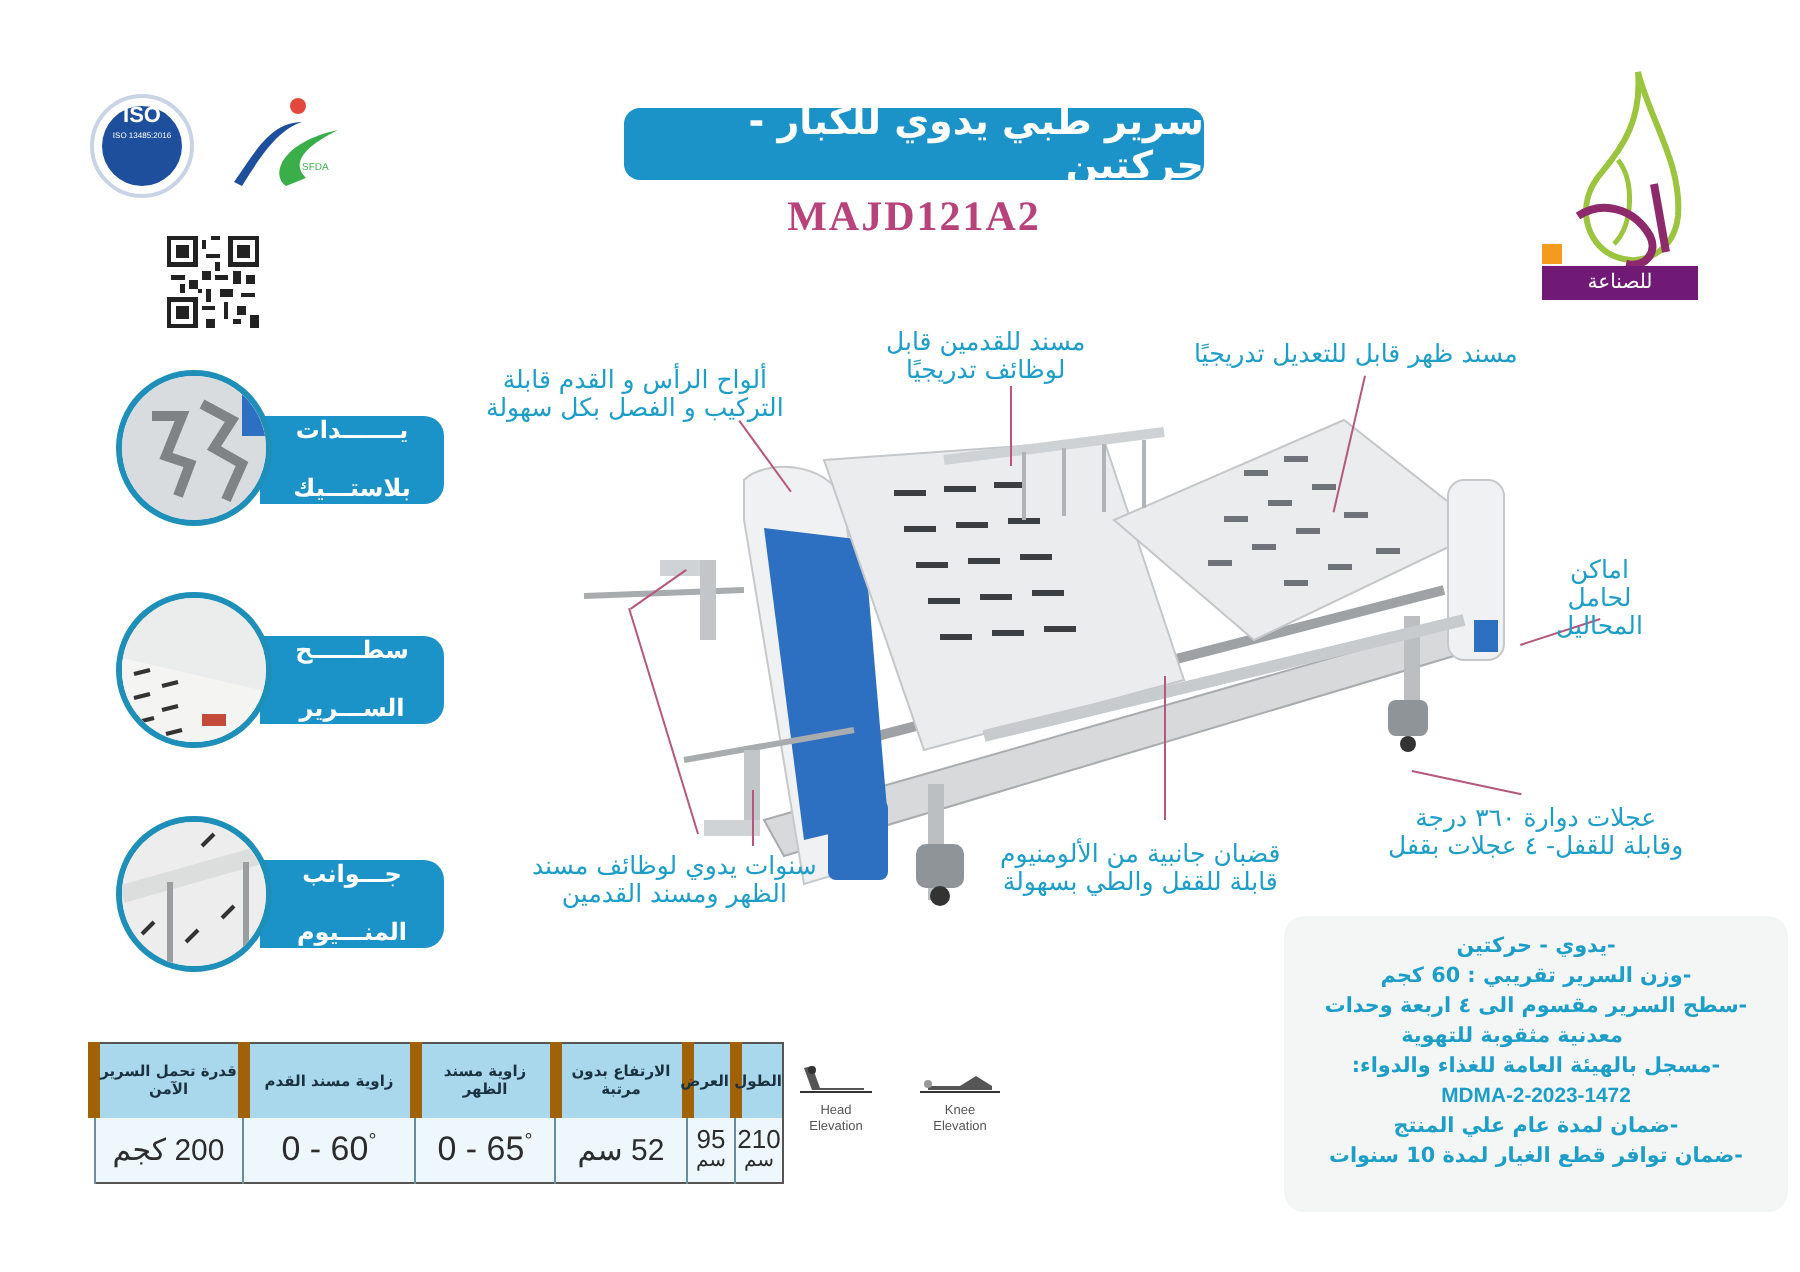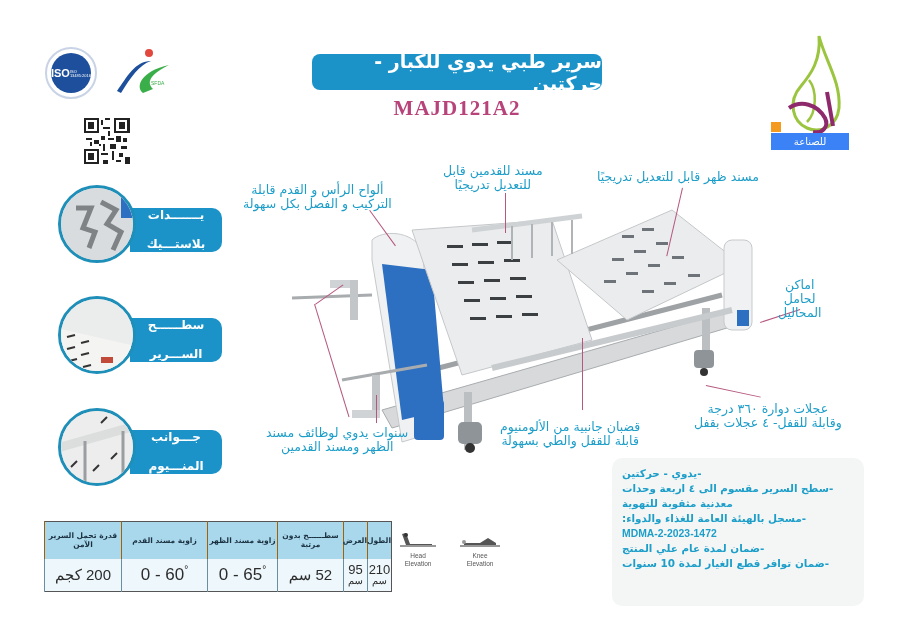--- a/index.html
+++ b/index.html
@@ -2,54 +2,54 @@
 <html><head>
 <meta charset="utf-8">
 <style>
   * { box-sizing: border-box; margin: 0; padding: 0; }
   html, body { width: 900px; height: 636px; background: #ffffff; overflow: hidden; }
   body { position: relative; font-family: "DejaVu Sans", sans-serif; color: #1d9ec9; }
   .abs { position: absolute; }
 
   
   .iso { left: 45px; top: 47px; width: 52px; height: 52px; border-radius: 50%; border: 2px solid #c9d3e6; background: #fff; display:flex; align-items:center; justify-content:center; }
-  .iso-inner { width: 40px; height: 40px; border-radius: 50%; background: #1e4f9c; color: #fff; display:flex; flex-direction:row; align-items:center; justify-content:flex-end; font-family: "Liberation Sans", sans-serif; font-weight: bold; font-size: 11px; line-height: 1; }
+  .iso-inner { width: 40px; height: 40px; border-radius: 50%; background: #1e4f9c; color: #fff; display:flex; flex-direction:column; align-items:center; justify-content:flex-start; font-family: "Liberation Sans", sans-serif; font-weight: bold; font-size: 11px; line-height: 1; }
   .iso-inner small { font-size: 4px; font-weight: normal; margin-top: 2px; }
   .sfda { left: 113px; top: 47px; width: 62px; height: 50px; }
   .qr { left: 83px; top: 118px; width: 47px; height: 46px; }
 
   
   .title-pill { left: 312px; top: 54px; width: 290px; height: 36px; background: #1b93c8; border-radius: 8px; color: #fff; font-size: 19px; font-weight: bold; display:flex; align-items:center; justify-content:center; direction: rtl; }
   .model { left: 312px; top: 96px; width: 290px; text-align: center; font-family: Liberation Serif, serif; font-weight: bold; font-size: 21px; letter-spacing: 1px; color: #b8437a; }
 
   
   .brand { left: 767px; top: 30px; width: 86px; height: 120px; }
-  .brand-tag { left: 771px; top: 133px; width: 78px; height: 17px; background: #3b82f6; color:#fff; font-size: 10px; display:flex; align-items:center; justify-content:center; direction: rtl; }
+  .brand-tag { left: 771px; top: 133px; width: 78px; height: 17px; background: #701a75; color:#fff; font-size: 10px; display:flex; align-items:center; justify-content:center; direction: rtl; }
   .brand-dot { left: 771px; top: 122px; width: 10px; height: 10px; background: #f39a1f; }
 
   
   .callout { color: #1d9ec9; font-weight: normal; font-size: 12.5px; line-height: 14px; direction: rtl; text-align: center; white-space: nowrap; }
   .leader { position: absolute; background: #b5577e; height: 1px; transform-origin: 0 0; }
 
   
   .feature-tab { height: 44px; width: 92px; background: #1b93c8; border-radius: 0 10px 10px 0; color:#fff; font-size: 12px; line-height: 15px; display:flex; flex-direction:column; align-items:center; justify-content:space-between; direction: rtl; font-weight: bold; }
   .feature-circle { width: 78px; height: 78px; border-radius: 50%; border: 3px solid #1e8fb8; background: #dfe3e6; overflow: hidden; }
 
   
   .spec { left: 44px; top: 521px; width: 348px; height: 66px; border: 1.5px solid #555; border-collapse: collapse; direction: rtl; table-layout: fixed; }
-  .spec th { background: #a9d7ec; color: #1a3140; font-size: 7.5px; font-weight: bold; height: 37px; border-left: 1px solid #a16207; }
+  .spec th { background: #a9d7ec; color: #1a3140; font-size: 7.5px; font-weight: bold; height: 37px; border-left: 6px solid #a16207; }
   .spec td { background: #eef7fb; color: #2c2c2c; font-size: 15px; text-align: center; height: 33px; border-left: 1px solid #6a8ea0; font-family: "Liberation Sans", sans-serif; }
   .spec td.small { font-size: 13px; line-height: 11px; }
   .spec td.small span { display:block; font-size: 10px; }
   .spec sup { font-size: 10px; }
 
   .pos-icon { text-align:center; font-family: "Liberation Sans", sans-serif; font-size: 6.5px; color: #555; line-height: 8px; }
 
   
-  .info { left: 612px; top: 458px; width: 252px; height: 148px; background: #f4f6f6; border-radius: 10px; padding: 8px 10px 0 10px; direction: rtl; text-align: left; color: #1d9ec9; font-size: 10.4px; line-height: 15px; font-weight: bold; }
+  .info { left: 642px; top: 458px; width: 252px; height: 148px; background: #f4f6f6; border-radius: 10px; padding: 8px 10px 0 10px; direction: rtl; text-align: center; color: #1d9ec9; font-size: 10.4px; line-height: 15px; font-weight: bold; }
   .info div { white-space: nowrap; }
 </style>
 </head>
 <body>
 
 <div class="abs iso">
   <div class="iso-inner">
     <span>ISO</span>
     <small>ISO 13485:2016</small>
   </div>
@@ -190,21 +190,21 @@
 <div class="leader" style="left:315px; top:304px; width:34px; transform: rotate(-35deg);"></div>
 <div class="leader" style="left:315px; top:304px; width:118px; transform: rotate(73deg);"></div>
 <div class="leader" style="left:376px; top:395px; width:1px; height:28px;"></div>
 
 <div class="abs callout" style="left:243px; top:183px;">
   <div>ألواح الرأس و القدم قابلة</div>
     <div>التركيب و الفصل بكل سهولة</div>
 </div>
 <div class="abs callout" style="left:443px; top:164px;">
   <div>مسند للقدمين قابل</div>
-    <div>للتعديل تدريجيًا</div>
+    <div>لوظائف تدريجيًا</div>
 </div>
 <div class="abs callout" style="left:597px; top:170px;">
   <div>مسند ظهر قابل للتعديل تدريجيًا</div>
 </div>
 <div class="abs callout" style="left:778px; top:278px; line-height:14px;">
   <div>اماكن</div>
     <div>لحامل</div>
     <div>المحاليل</div>
 </div>
 <div class="abs callout" style="left:694px; top:402px;">
@@ -278,21 +278,21 @@
       <col style="width:24px">
       <col style="width:66px">
       <col style="width:70px">
       <col style="width:86px">
       <col>
     </colgroup>
   <thead>
     <tr>
       <th>الطول</th>
       <th>العرض</th>
-      <th>سطــــــح بدون مرتبة</th>
+      <th>الارتفاع بدون مرتبة</th>
       <th>زاوية مسند الظهر</th>
       <th>زاوية مسند القدم</th>
       <th>قدرة تحمل السرير الآمن</th>
     </tr>
   </thead>
   <tbody>
     <tr>
       <td class="small">
           <span style="font-size:13px">210</span>
           <span>سم</span>
@@ -327,19 +327,20 @@
       <circle cx="6" cy="10" r="2" fill="#999"></circle>
     </svg>
   <div class="pos-icon">
       <div>Knee</div>
       <div>Elevation</div>
     </div>
 </div>
 
 <div class="abs info">
   <div>-يدوي - حركتين</div>
+  <div>-وزن السرير تقريبي : 60 كجم</div>
   <div>-سطح السرير مقسوم الى ٤ اربعة وحدات</div>
   <div style="padding-right:24px">معدنية مثقوبة للتهوية</div>
   <div>-مسجل بالهيئة العامة للغذاء والدواء:</div>
   <div style="font-family:'Liberation Sans',sans-serif;">MDMA-2-2023-1472</div>
   <div>-ضمان لمدة عام علي المنتج</div>
   <div>-ضمان توافر قطع الغيار لمدة 10 سنوات</div>
 </div>
 
 </body></html>

